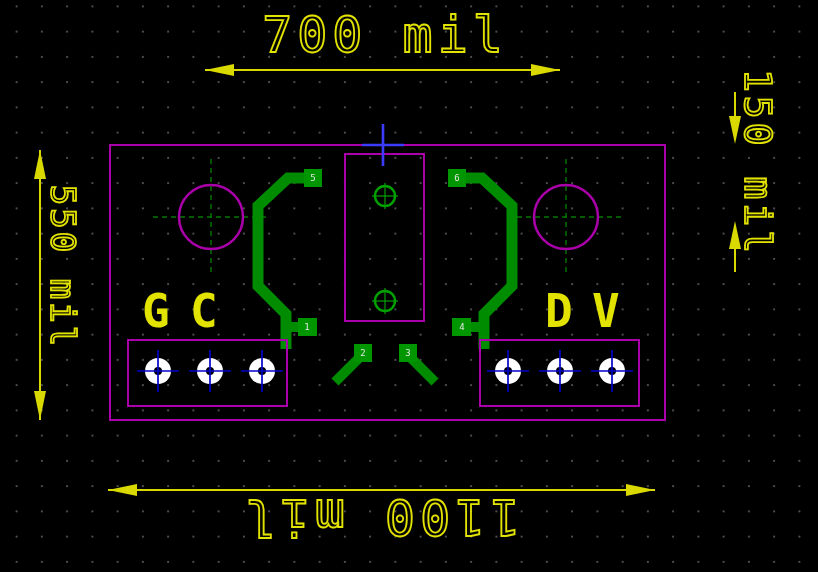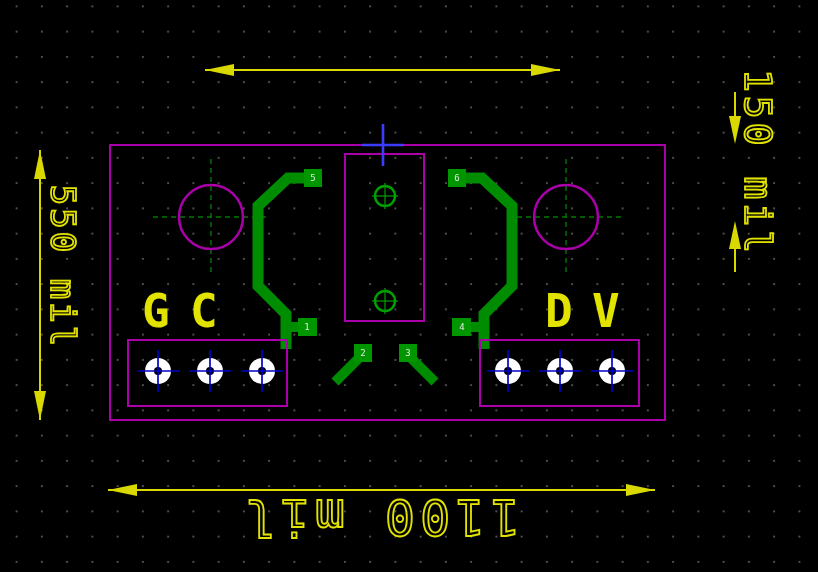--- a/index.html
+++ b/index.html
@@ -176,20 +176,21 @@
     </g>
 
     <text class="padnum" x="313" y="181">5</text>
     <text class="padnum" x="457" y="181">6</text>
     <text class="padnum" x="307" y="330">1</text>
     <text class="padnum" x="462" y="330">4</text>
     <text class="padnum" x="363" y="356">2</text>
     <text class="padnum" x="408" y="356">3</text>
   </svg>
 
+  <div class="dim-label dim-top">700 mil</div>
   <div class="dim-label dim-bottom">1100 mil</div>
   <div class="dim-label dim-left">550 mil</div>
   <div class="dim-label dim-right">150 mil</div>
 
   <span class="silk" style="left:142px;top:284px;">G</span>
   <span class="silk" style="left:190px;top:284px;">C</span>
   <span class="silk" style="left:545px;top:284px;">D</span>
   <span class="silk" style="left:592px;top:284px;">V</span>
 
 </div>

